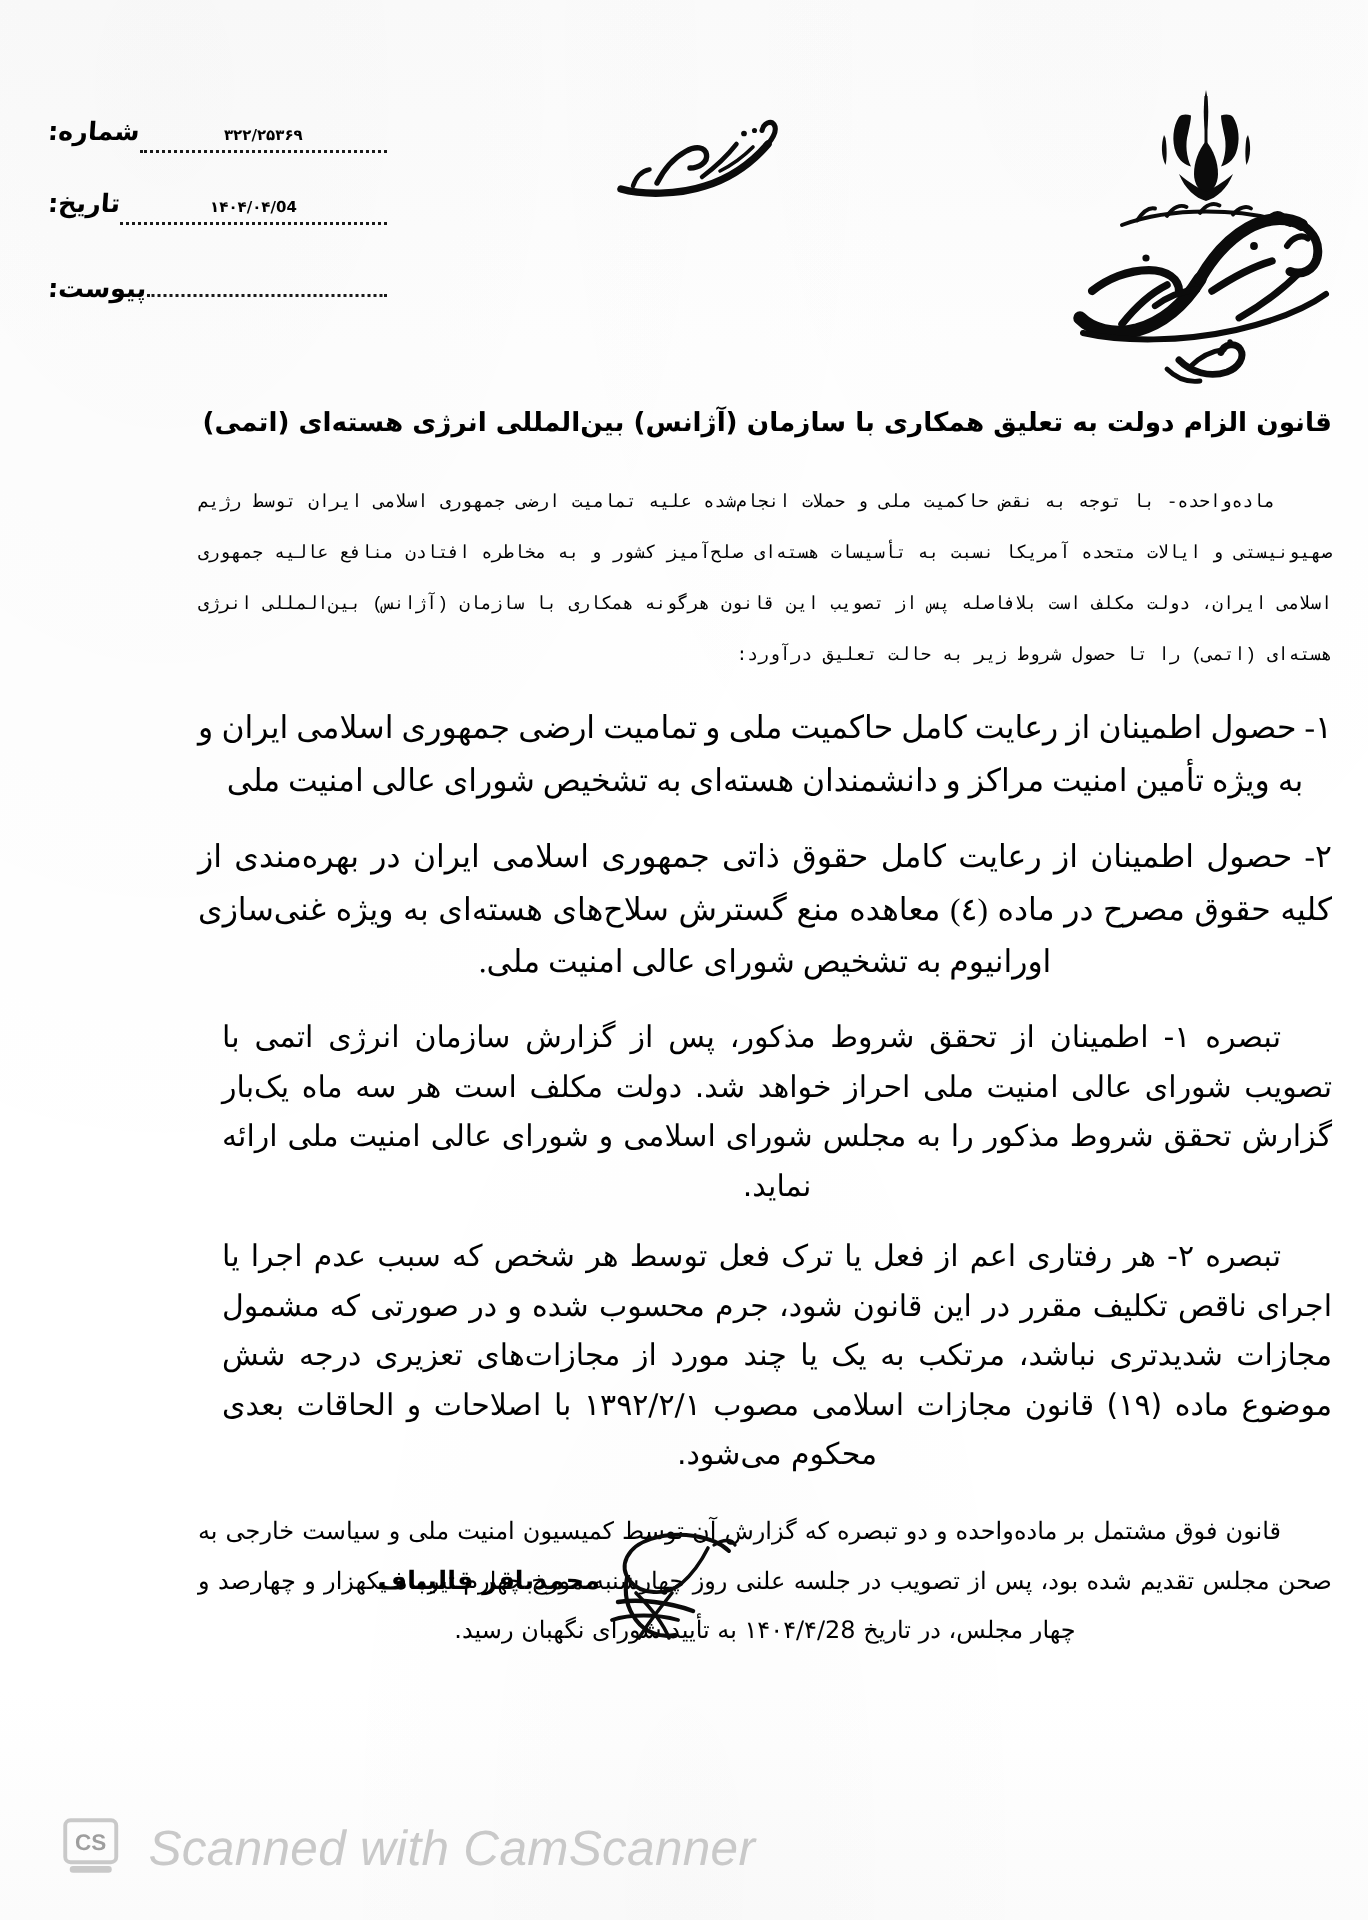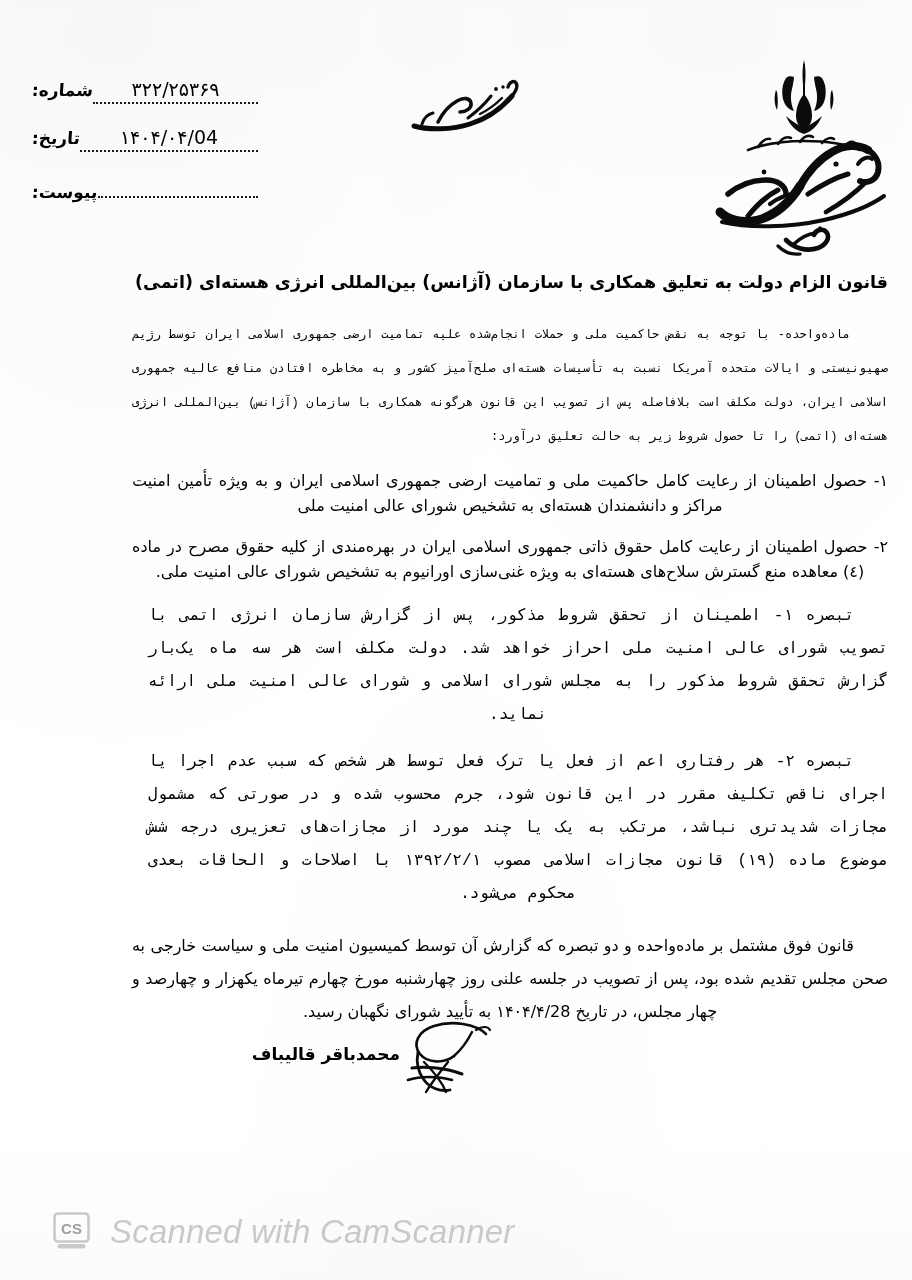--- a/index.html
+++ b/index.html
@@ -57,22 +57,22 @@
   }
   .meta-value-wrap {
     flex: 1 1 auto;
     position: relative;
     text-align: center;
     border-bottom: 2px dotted #1a1a1a;
     padding-bottom: 2px;
     min-height: 20px;
   }
   .meta-value {
-    font-size: 19px;
-    font-weight: 400;
+    font-size: 10px;
+    font-weight: 700;
     letter-spacing: 0.5px;
     white-space: nowrap;
   }
 
   
   .basmala {
     position: absolute;
     top: 72px;
     left: 404px;
     width: 130px;
@@ -120,37 +120,37 @@
     text-align: justify;
     text-align-last: center;
     margin: 0 0 14px 0;
     letter-spacing: -0.1px;
     font-family: Liberation Mono, monospace;
   }
   .para.indent { text-indent: 38px; }
   .para.last-right { text-align-last: right; }
 
   .clause {
-    font-size: 16px;
-    line-height: 25px;
+    font-size: 21px;
+    line-height: 35px;
     text-align: justify;
     text-align-last: center;
     margin: 0 0 16px 0;
     letter-spacing: -0.1px;
+    font-family: Liberation Serif, serif;
   }
 
   .note {
-    font-size: 16px;
+    font-size: 20px;
     line-height: 33px;
     text-align: justify;
     text-align-last: center;
     margin: 0 0 14px 16px;
     text-indent: 34px;
     letter-spacing: -0.1px;
-    font-family: Liberation Mono, monospace;
   }
 
   .closing {
     font-size: 16px;
     line-height: 33px;
     text-align: justify;
     text-align-last: center;
     margin: 18px 0 0 0;
     text-indent: 34px;
     letter-spacing: -0.1px;
@@ -179,21 +179,21 @@
     right: 0;
     width: 120px;
     height: 86px;
   }
   .signature-mark svg { width: 120px; height: 86px; }
 
   
   .watermark {
     position: absolute;
     bottom: 26px;
-    left: 52px;
+    left: 41px;
     display: flex;
     align-items: center;
     direction: ltr;
     gap: 14px;
   }
   .cs-badge {
     width: 44px;
     height: 44px;
     position: relative;
     flex: 0 0 auto;

